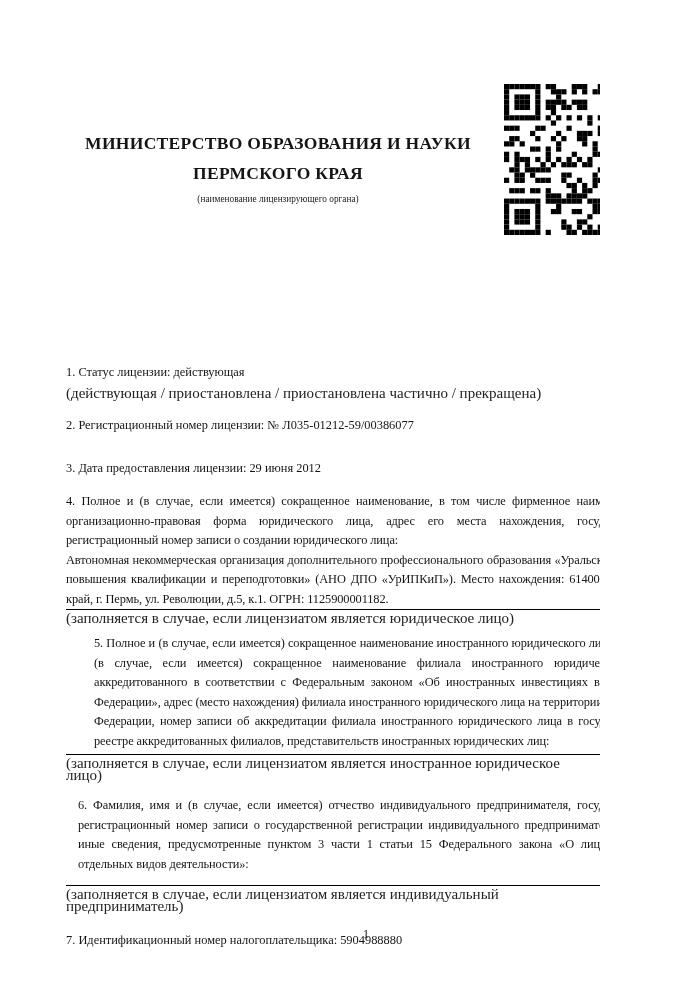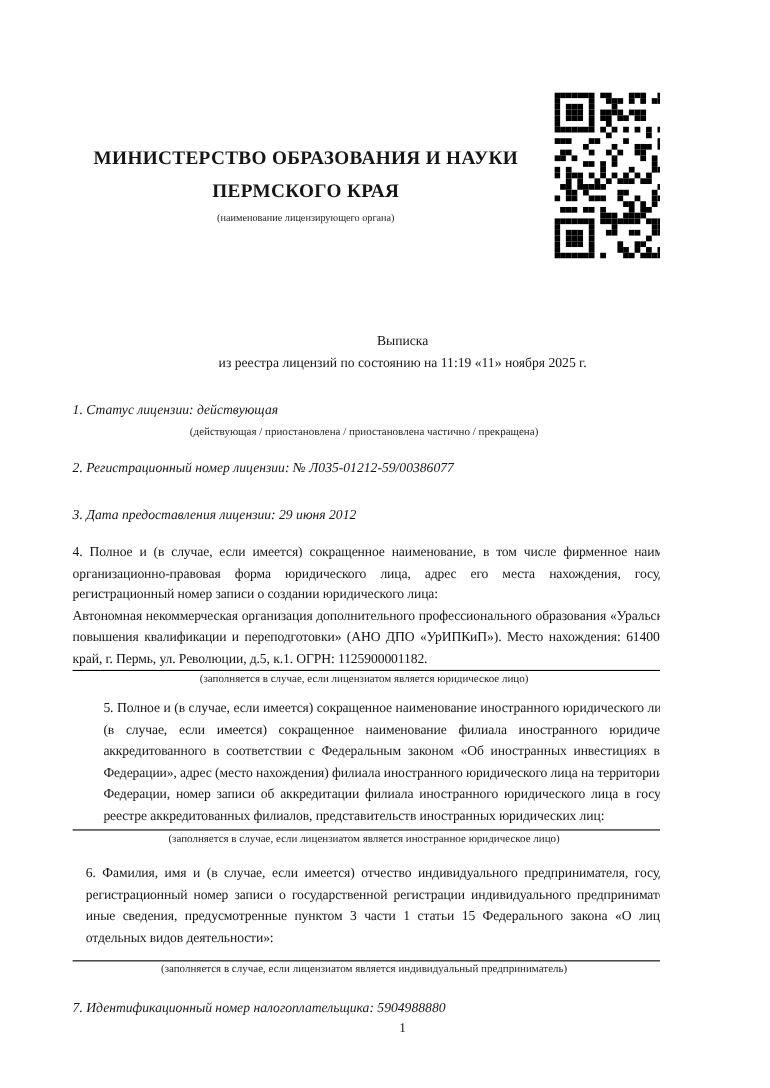--- a/index.html
+++ b/index.html
@@ -30,27 +30,27 @@
   
   .doc-title {
     position:absolute; top:300px; left:66px; width:600px;
     text-align:center; font-size:12.4px; line-height:20px;
   }
   
   .body {
     position:absolute; top:364px; left:66px; width:600px;
     font-size:12.4px; line-height:17px;
   }
-  .line-item { line-height:17px;font-style:italic; }
+  .line-item { line-height:17px; }
   .para {
     text-align:justify; line-height:19.5px; letter-spacing:-0.1px;
   }
   .note {
-    width:530px; text-align:center;
-    font-size:10px; line-height:12px; color:#222;
+    width:530px; 
+    font-size:15px; line-height:12px; color:#222;
   }
   .note-plain { margin-top:6px; }
   .fill-rule {
     width:600px; border-top:1.8px solid #000; height:0;
   }
   .mt-item2 { margin-top:18px; }
   .mt-item3 { margin-top:26px; }
   .mt-item4 { margin-top:15px; }
   .mt-note4 { margin-top:2px; }
   .rule4 { margin-top:0px; }
@@ -456,24 +456,20 @@
         <rect x="88.4" y="145.6" width="5.2" height="5.2"></rect>
         <rect x="93.6" y="145.6" width="5.2" height="5.2"></rect>
         <rect x="98.8" y="145.6" width="5.2" height="5.2"></rect>
         <rect x="130.0" y="145.6" width="5.2" height="5.2"></rect>
         <rect x="135.2" y="145.6" width="5.2" height="5.2"></rect>
         <rect x="140.4" y="145.6" width="5.2" height="5.2"></rect>
         <rect x="145.6" y="145.6" width="5.2" height="5.2"></rect>
       </svg>
     </div>
 
-  <div class="doc-title">
-    <div>Выписка</div>
-    <div>из реестра лицензий по состоянию на 11:19 «11» ноября 2025 г.</div>
-  </div>
 
   <div class="body">
 
     <div class="line-item">1. Статус лицензии: действующая</div>
     <div class="note note-plain">(действующая / приостановлена / приостановлена частично / прекращена)</div>
 
     <div class="line-item mt-item2">2. Регистрационный номер лицензии: № Л035-01212-59/00386077</div>
 
     <div class="line-item mt-item3">3. Дата предоставления лицензии: 29 июня 2012</div>
 

